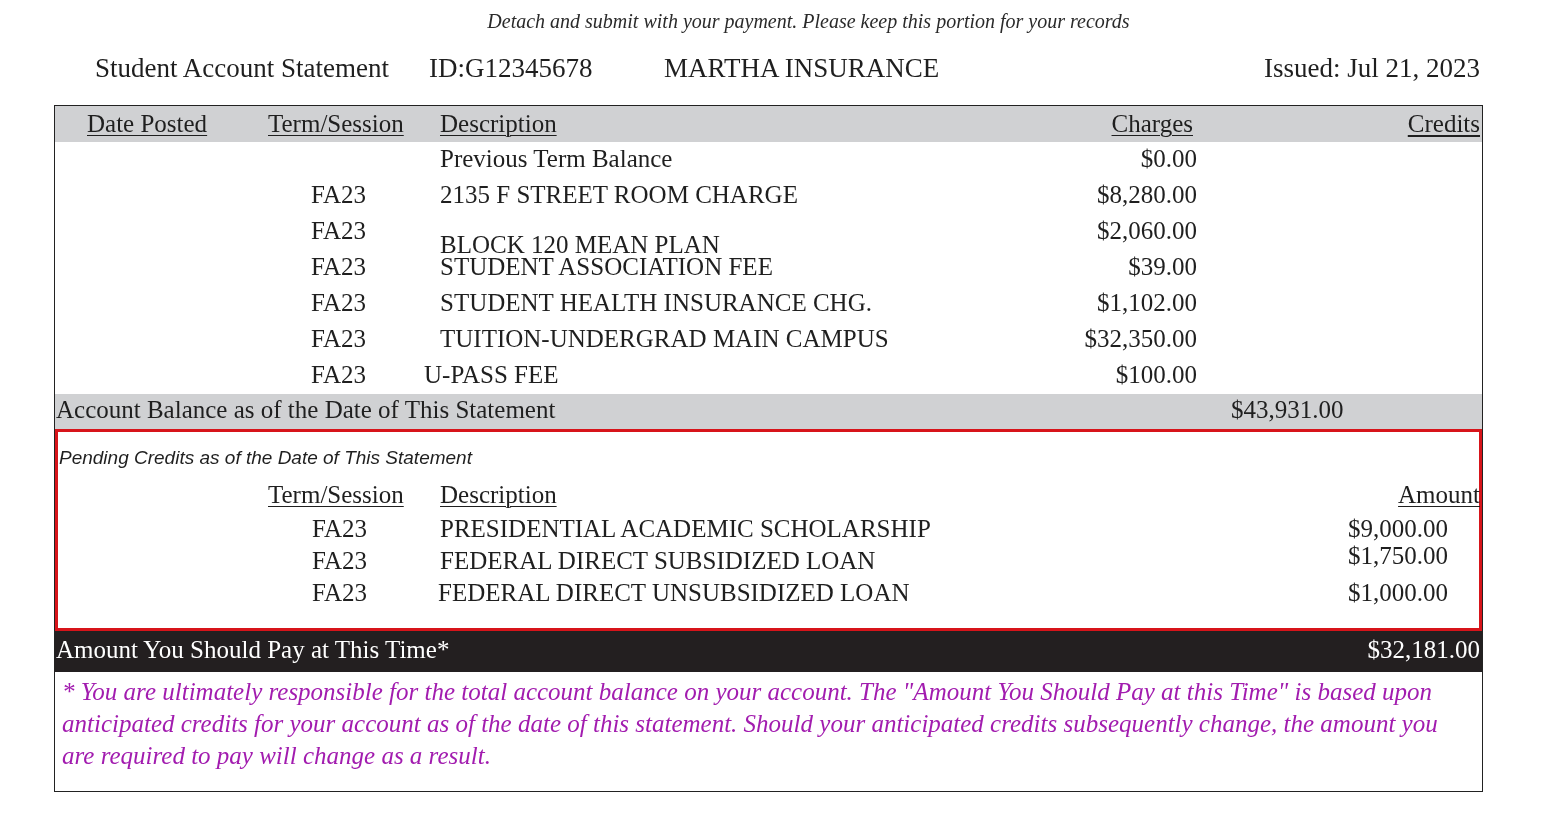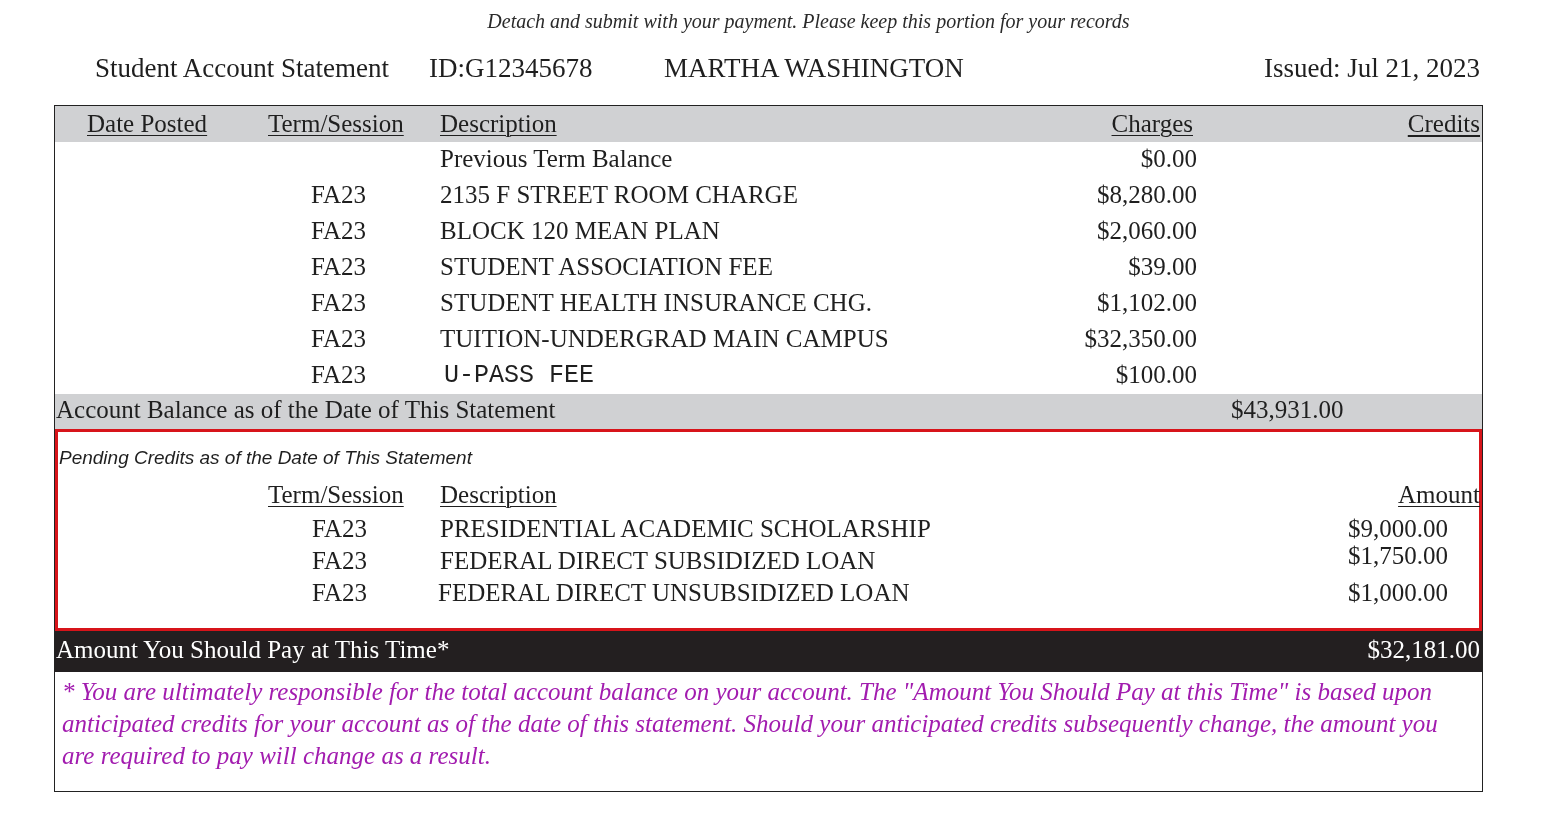--- a/index.html
+++ b/index.html
@@ -28,21 +28,21 @@
     .pay-text { color: #ffffff; font-size: 25px; }
     .note { position: absolute; left: 62px; top: 676px; width: 1410px; font-style: italic; font-size: 25px; line-height: 32px; color: #a21caf; }
   </style>
 </head>
 <body>
 
 <div class="abs detach">Detach and submit with your payment. Please keep this portion for your records</div>
 
 <div class="abs hdr" style="left:59px;">Student Account Statement</div>
 <div class="abs hdr" style="left:393px;">ID:G12345678</div>
-<div class="abs hdr" style="left:628px;">MARTHA WASHINGTON</div>
+<div class="abs hdr" style="left:628px;">MARTHA INSURANCE</div>
 <div class="abs hdr" style="left:1228px;text-align:center;">Issued: Jul 21, 2023</div>
 
 <div class="frame"></div>
 
 <div class="colhead-bar"></div>
 <div class="cell u" style="left:87px; top:110px;">Date Posted</div>
 <div class="cell u" style="left:268px; top:110px;">Term/Session</div>
 <div class="cell u" style="left:440px; top:110px;">Description</div>
 <div class="cell u r" style="left:1000px; width:193px; top:110px;">Charges</div>
 <div class="cell u r" style="left:1300px; width:180px; top:110px;text-decoration:underline;">Credits</div>
@@ -53,41 +53,41 @@
     <div class="cell" style="left:440px; top:145px;">Previous Term Balance</div>
     <div class="cell r" style="left:1000px; width:197px; top:145px;">$0.00</div>
   </div>
   <div>
     <div class="cell" style="left:311px; top:181px;">FA23</div>
     <div class="cell" style="left:440px; top:181px;">2135 F STREET ROOM CHARGE</div>
     <div class="cell r" style="left:1000px; width:197px; top:181px;">$8,280.00</div>
   </div>
   <div>
     <div class="cell" style="left:311px; top:217px;">FA23</div>
-    <div class="cell" style="left:440px; top:217px;">BLOCK 120 MEAN PLAN</div>
+    <div class="cell" style="left:440px; top:231px;">BLOCK 120 MEAN PLAN</div>
     <div class="cell r" style="left:1000px; width:197px; top:217px;">$2,060.00</div>
   </div>
   <div>
     <div class="cell" style="left:311px; top:253px;">FA23</div>
     <div class="cell" style="left:440px; top:253px;">STUDENT ASSOCIATION FEE</div>
     <div class="cell r" style="left:1000px; width:197px; top:253px;">$39.00</div>
   </div>
   <div>
     <div class="cell" style="left:311px; top:289px;">FA23</div>
     <div class="cell" style="left:440px; top:289px;">STUDENT HEALTH INSURANCE CHG.</div>
     <div class="cell r" style="left:1000px; width:197px; top:289px;">$1,102.00</div>
   </div>
   <div>
     <div class="cell" style="left:311px; top:325px;">FA23</div>
     <div class="cell" style="left:440px; top:325px;">TUITION-UNDERGRAD MAIN CAMPUS</div>
     <div class="cell r" style="left:1000px; width:197px; top:325px;">$32,350.00</div>
   </div>
   <div>
     <div class="cell" style="left:311px; top:361px;">FA23</div>
-    <div class="cell" style="left:444px; top:361px;font-family:Liberation Mono, monospace;">U-PASS FEE</div>
+    <div class="cell" style="left:424px; top:361px;">U-PASS FEE</div>
     <div class="cell r" style="left:1000px; width:197px; top:361px;">$100.00</div>
   </div>
 </div>
 
 <div class="bal-bar"></div>
 <div class="cell" style="left:56px; top:396px;">Account Balance as of the Date of This Statement</div>
 <div class="cell" style="left:1231px; top:396px;">$43,931.00</div>
 
 <div class="pending-box"></div>
 <div class="pending-title">Pending Credits as of the Date of This Statement</div>

